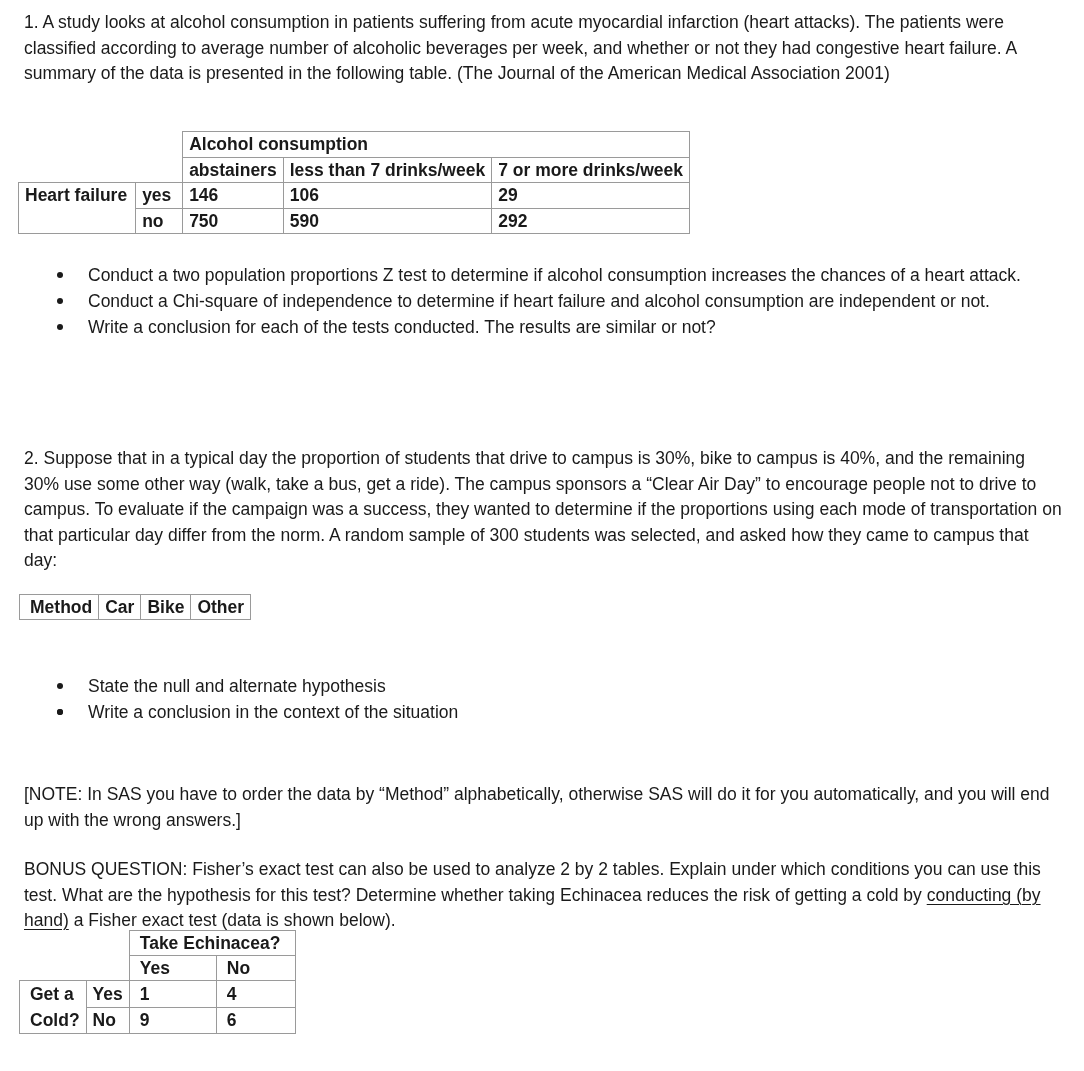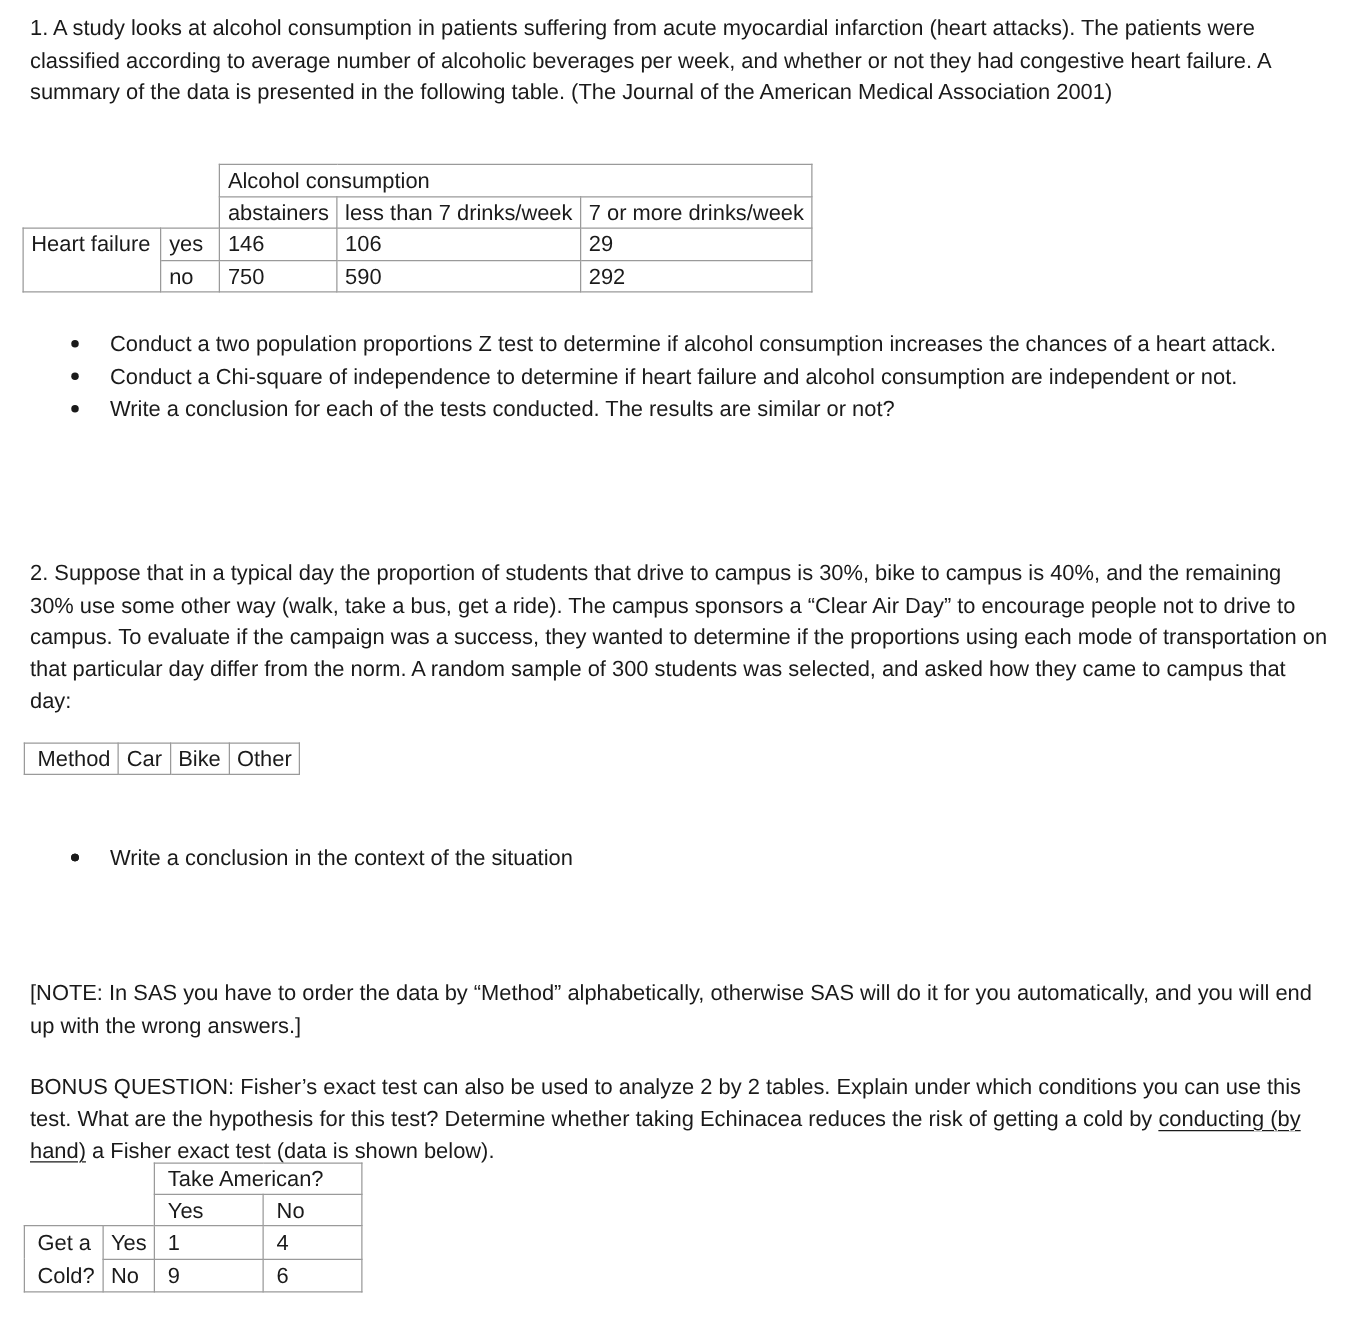--- a/index.html
+++ b/index.html
@@ -12,21 +12,21 @@
       position: absolute; left: 20px; width: 1040px;
       line-height: 25.5px; margin: 4px;
     }
     #q1-text { top: 6px; }
     #q2-text { top: 442px; }
     #note-text { top: 778px; }
     #bonus-text { top: 853px; }
     .u { text-decoration: underline; text-decoration-thickness: 1px; text-underline-offset: 3px; }
 
     table.t { position: absolute; border-collapse: collapse; font-size: 17.5px; }
-    table.t td { border: 1px solid #9a9a9a; padding: 0 6px; height: 24px; line-height: 24px; white-space: nowrap; }
+    table.t td { border: 1px solid #9a9a9a; padding: 0 6px; height: 24px; line-height: 24px; white-space: nowrap; font-weight: bold; }
     table.t td.blank { border: none; }
     table.t td.r { }
     table.t td.c { text-align: center; }
 
     #heart-table { left: 18px; top: 131px; }
     #heart-table td { height: 24.5px; }
     #transport-table { left: 19px; top: 594px; }
     #cold-table { left: 19px; top: 930px; }
 
     ul.b { position: absolute; left: 50px; margin: 0; padding: 0; list-style: none; width: 1000px; }
@@ -85,34 +85,34 @@
       <tr>
     <td style="padding-left:10px; padding-right:6px;">Method</td>
     <td>Car</td>
     <td>Bike</td>
     <td>Other</td>
   </tr>
 </tbody>
   </table>
 
 <ul class="b" id="q2-bullets">
-  <li><span class="dot"></span></li>
+  <li><span class="dot"></span><span>State the null and alternate hypothesis</span></li>
   <li><span class="dot"></span></li>
   <li><span class="dot"></span><span>Write a conclusion in the context of the situation</span></li>
 </ul>
 
 <p class="para" id="note-text">[NOTE: In SAS you have to order the data by “Method” alphabetically, otherwise SAS will do it for you automatically, and you will end up with the wrong answers.]</p>
 
 <p class="para" id="bonus-text"><span>BONUS QUESTION: Fisher’s exact test can also be used to analyze 2 by 2 tables. Explain under which conditions you can use this test. What are the hypothesis for this test? Determine whether taking Echinacea reduces the risk of getting a cold by </span><span class="u">conducting (by hand)</span><span> a Fisher exact test (data is shown below).</span></p>
 
 <table class="t" id="cold-table">
   <tbody>
       <tr>
     <td class="blank" colspan="2"></td>
-    <td colspan="2" style="padding-left:10px;">Take American?</td>
+    <td colspan="2" style="padding-left:10px;">Take Echinacea?</td>
   </tr>
   <tr>
     <td class="blank" colspan="2"></td>
     <td style="width:70px; padding-left:10px;">Yes</td>
     <td style="width:62px; padding-left:10px;">No</td>
   </tr>
   <tr>
     <td rowspan="2" style="padding-left:10px; padding-right:6px; line-height:26px; vertical-align:middle;margin-top:11px;"><span>Get a</span><br><span>Cold?</span></td>
     <td>Yes</td>
     <td style="padding-left:10px;">1</td>

